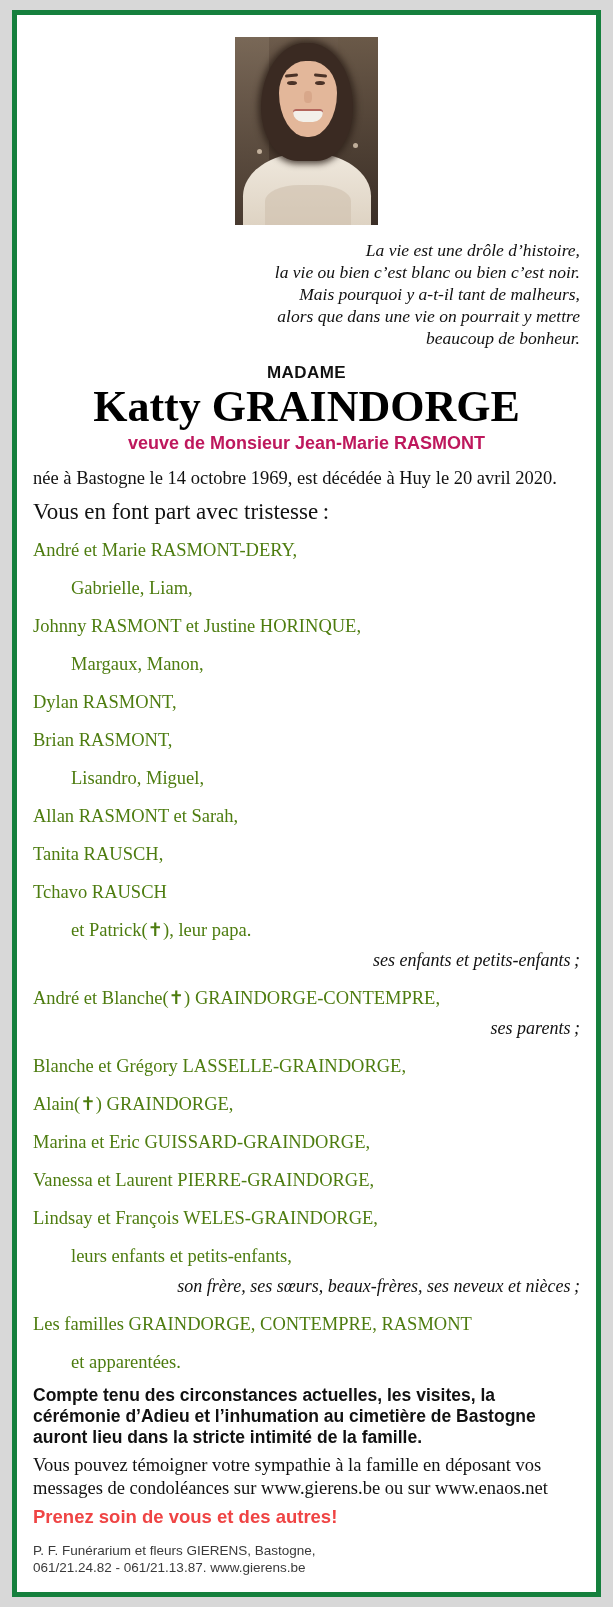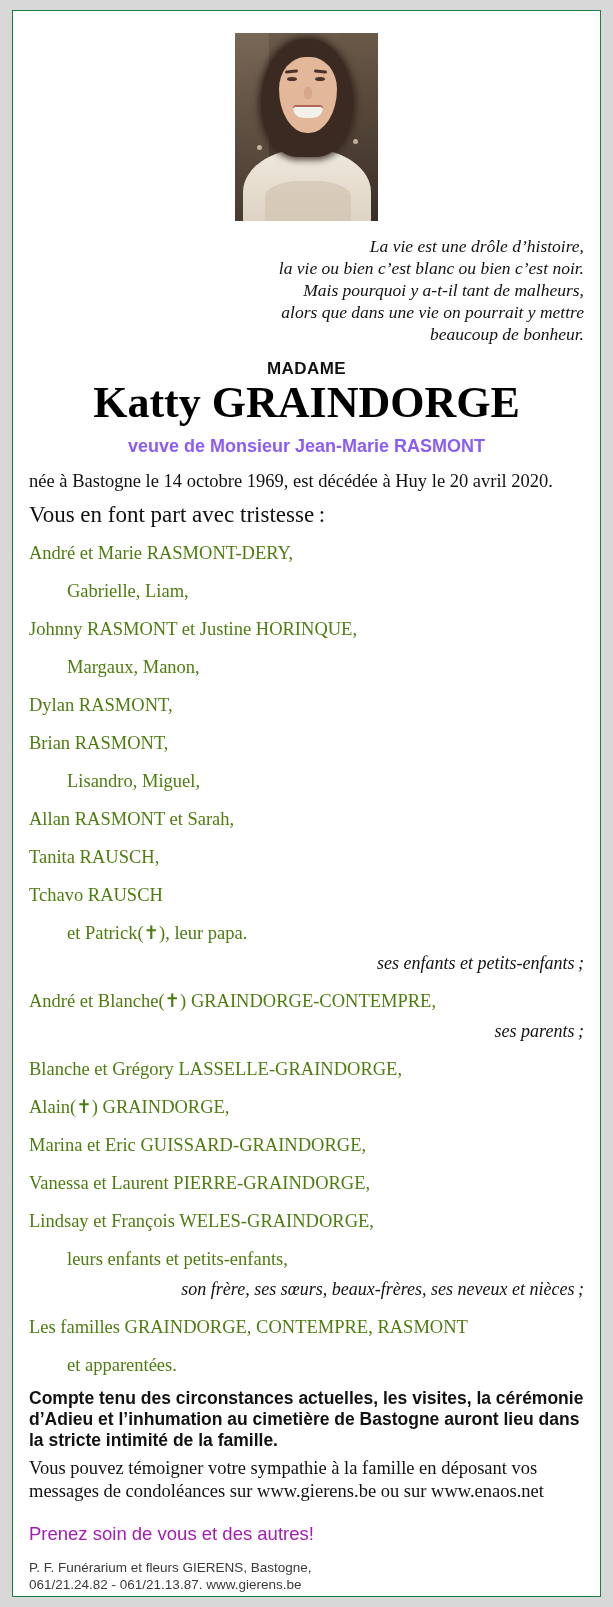--- a/index.html
+++ b/index.html
@@ -19,21 +19,21 @@
     width: 613px;
     height: 1607px;
     background: #d8d8d8;
     padding: 10px 12px 10px 12px;
   }
   .card {
     box-sizing: border-box;
     width: 589px;
     height: 1587px;
     background: #ffffff;
-    border: 1px solid #15803d;
+    border: 5px solid #15803d;
     padding: 14px 16px 8px 16px;
     position: relative;
     overflow: hidden;
   }
   .portrait-wrap {
     display: flex;
     justify-content: center;
     margin-top: 8px;
   }
   .portrait {
@@ -137,22 +137,22 @@
     font-size: 44px;
     line-height: 44px;
     margin-top: 2px;
     color: #000;
   }
   .spouse {
     text-align: center;
     font-family: "Liberation Sans", sans-serif;
     font-weight: bold;
     font-size: 18px;
-    margin-top: 11px;
-    color: #8b5cf6;
+    margin-top: 4px;
+    color: #be185d;
   }
   .body-txt {
     font-size: 18.5px;
     line-height: 24px;
     color: #111;
     margin-top: 12px;
   }
   .p {
     font-size: 23px;
     line-height: 23px;
@@ -184,24 +184,24 @@
     margin-top: 12px;
   }
   .plain-block {
     font-size: 18.5px;
     line-height: 23px;
     color: #111;
     margin-top: 6px;
   }
   .bold-final {
     font-family: "Liberation Sans", sans-serif;
-    font-weight: normal;
+    font-weight: bold;
     font-size: 18.5px;
-    color: #a21caf;
-    margin-top: 20px;
+    color: #ef4444;
+    margin-top: 6px;
   }
   .footer {
     text-align: left;
     font-family: "Liberation Sans", sans-serif;
     font-size: 13.5px;
     line-height: 17px;
     color: #3a3a3a;
     margin-top: 14px;
   }
 </style>

